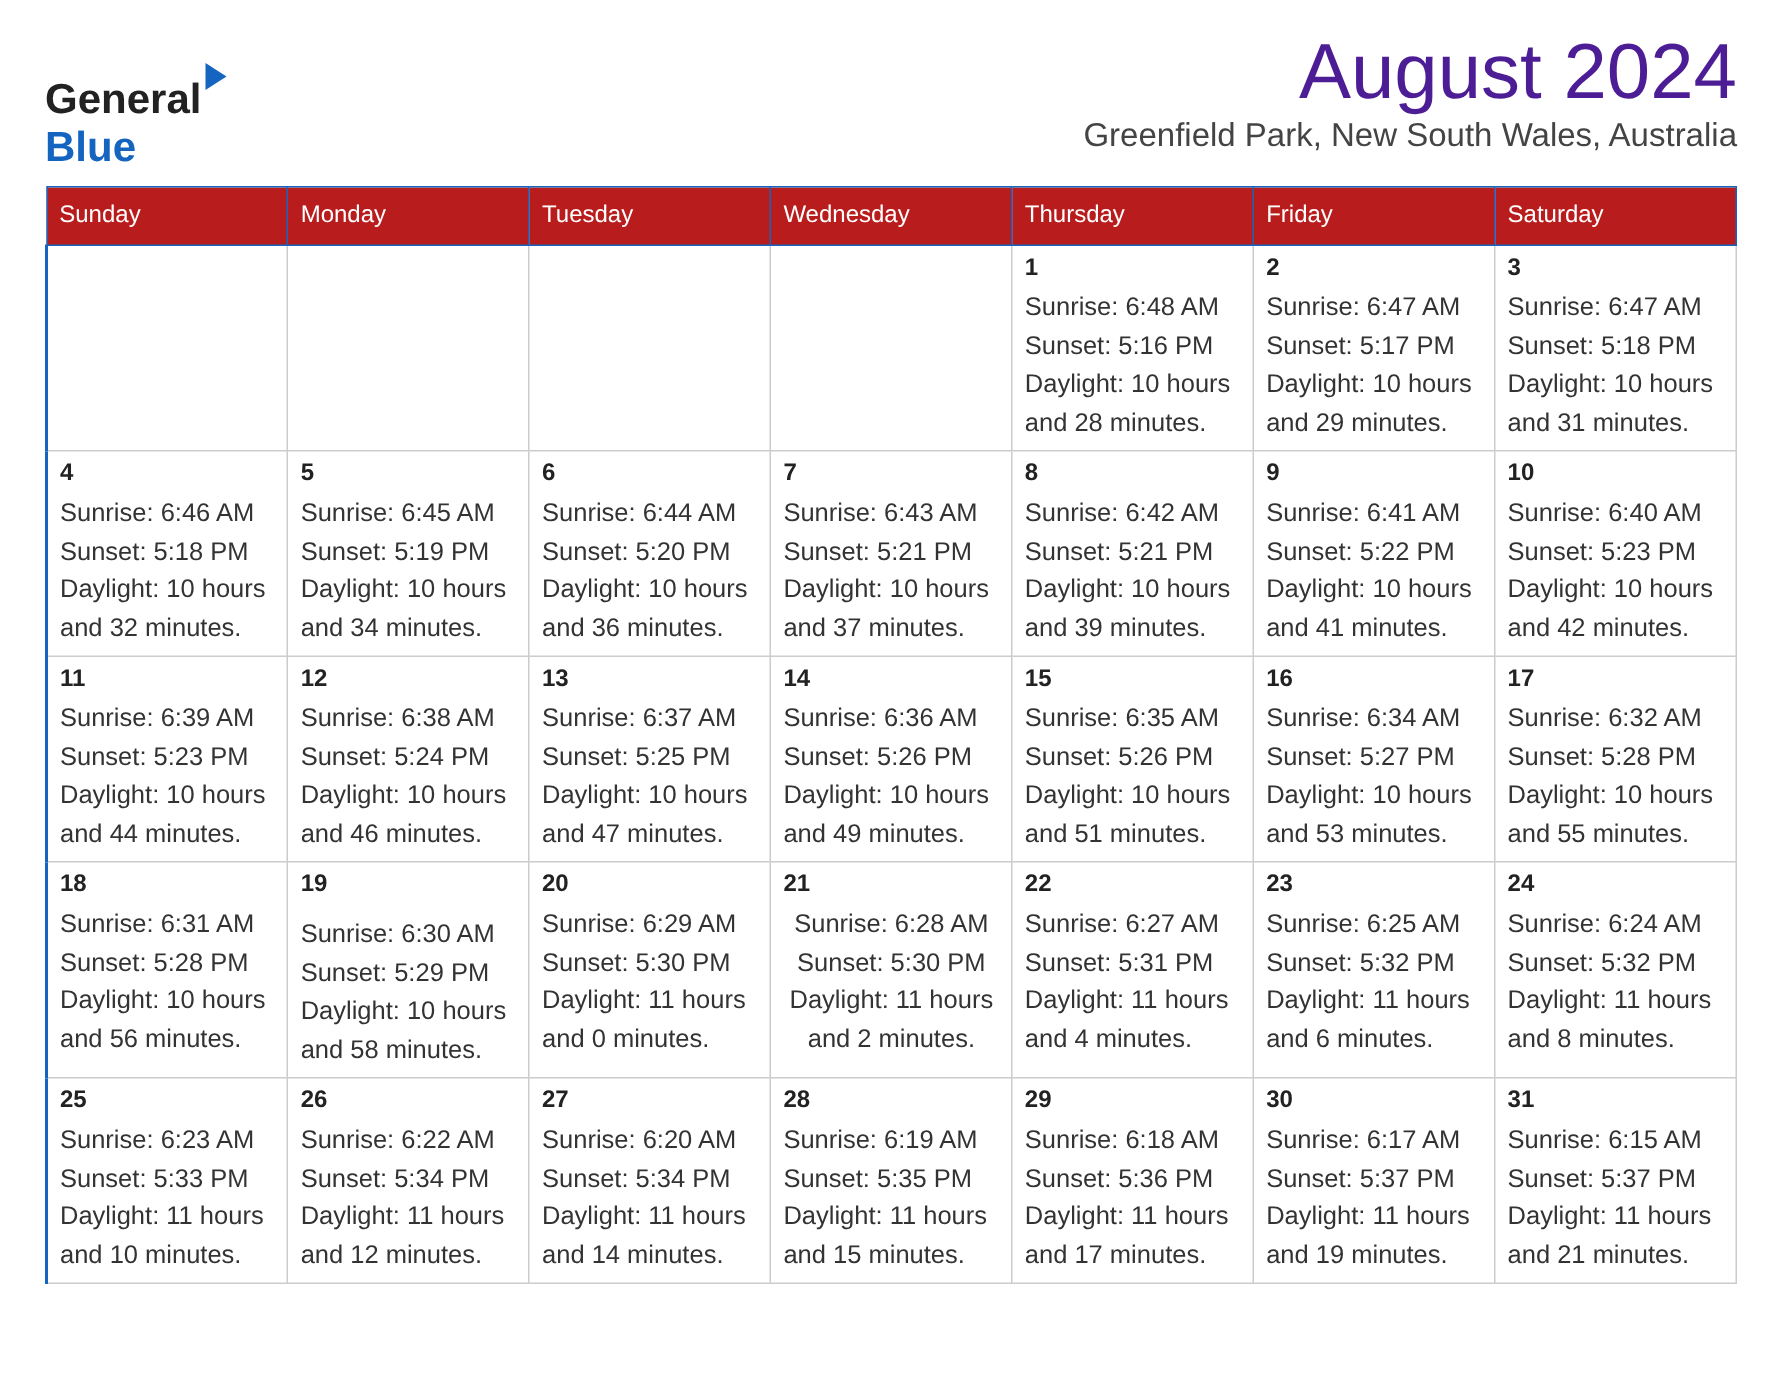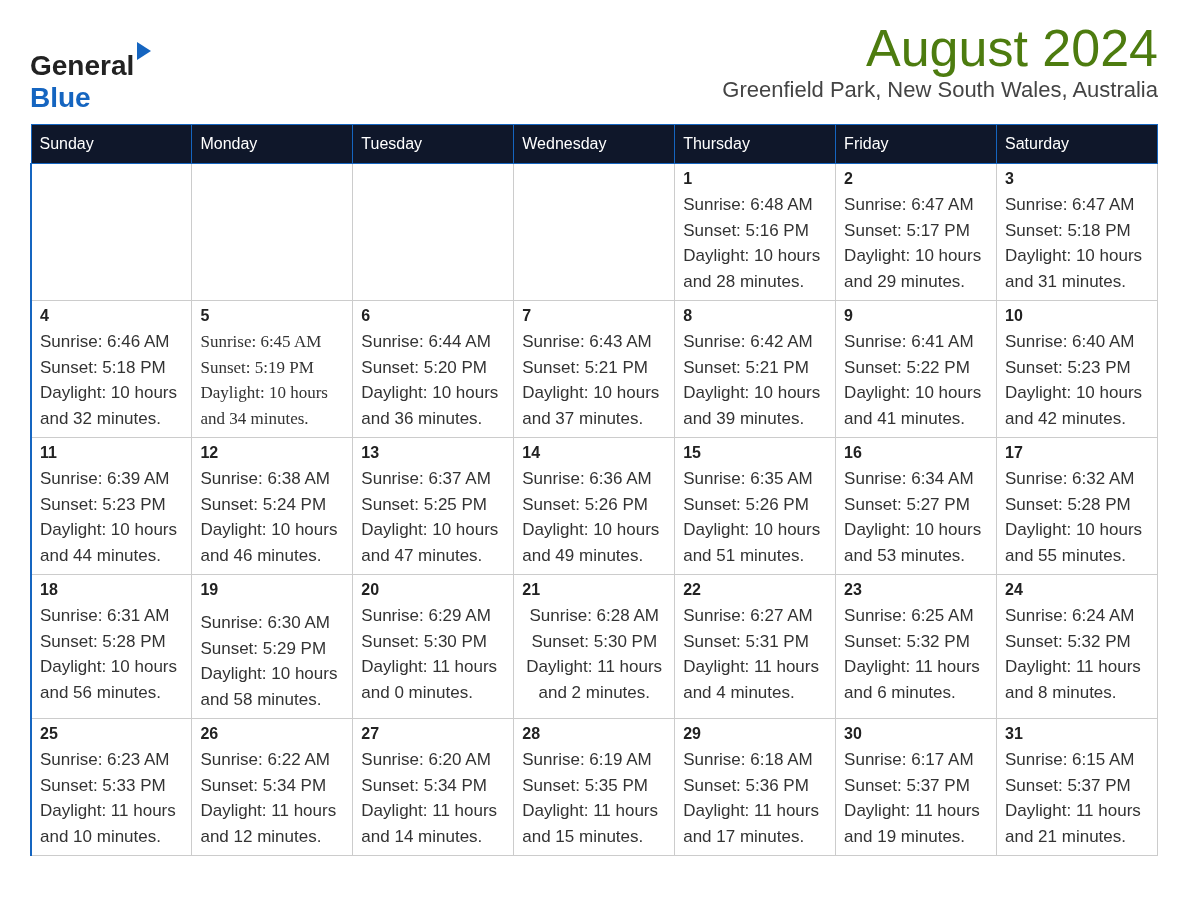--- a/index.html
+++ b/index.html
@@ -25,35 +25,35 @@
       color: #1565c0;
       font-size: 28px;
       font-weight: bold;
     }
     .title-area {
       text-align: right;
     }
     .month-title {
       font-size: 52px;
       font-weight: 300;
-      color: #4d7c0f;
+      color: #4c1d95;
       line-height: 1.1;
     }
     .location-title {
       font-size: 22px;
       color: #444;
       font-weight: normal;
     }
     .calendar-table {
       width: 100%;
       border-collapse: collapse;
       margin-top: 10px;
     }
     .calendar-table th {
-      background-color: #0f172a;
+      background-color: #b91c1c;
       color: #fff;
       padding: 10px 8px;
       text-align: left;
       font-size: 16px;
       font-weight: normal;
       border: 1px solid #1565c0;
     }
     .calendar-table td {
       vertical-align: top;
       padding: 6px 8px;
@@ -170,21 +170,21 @@
       <tr class="week-row">
         <td>
           <span class="day-number">4</span>
           <div class="day-info" style="white-space: pre-line;">Sunrise: 6:46 AM
 Sunset: 5:18 PM
 Daylight: 10 hours
 and 32 minutes.</div>
         </td>
         <td>
           <span class="day-number">5</span>
-          <div class="day-info" style="white-space: pre-line; font-family: Liberation Serif, serif;">Sunrise: 6:45 AM
+          <div class="day-info" style="white-space: pre-line;">Sunrise: 6:45 AM
 Sunset: 5:19 PM
 Daylight: 10 hours
 and 34 minutes.</div>
         </td>
         <td>
           <span class="day-number">6</span>
           <div class="day-info" style="white-space: pre-line;">Sunrise: 6:44 AM
 Sunset: 5:20 PM
 Daylight: 10 hours
 and 36 minutes.</div>

